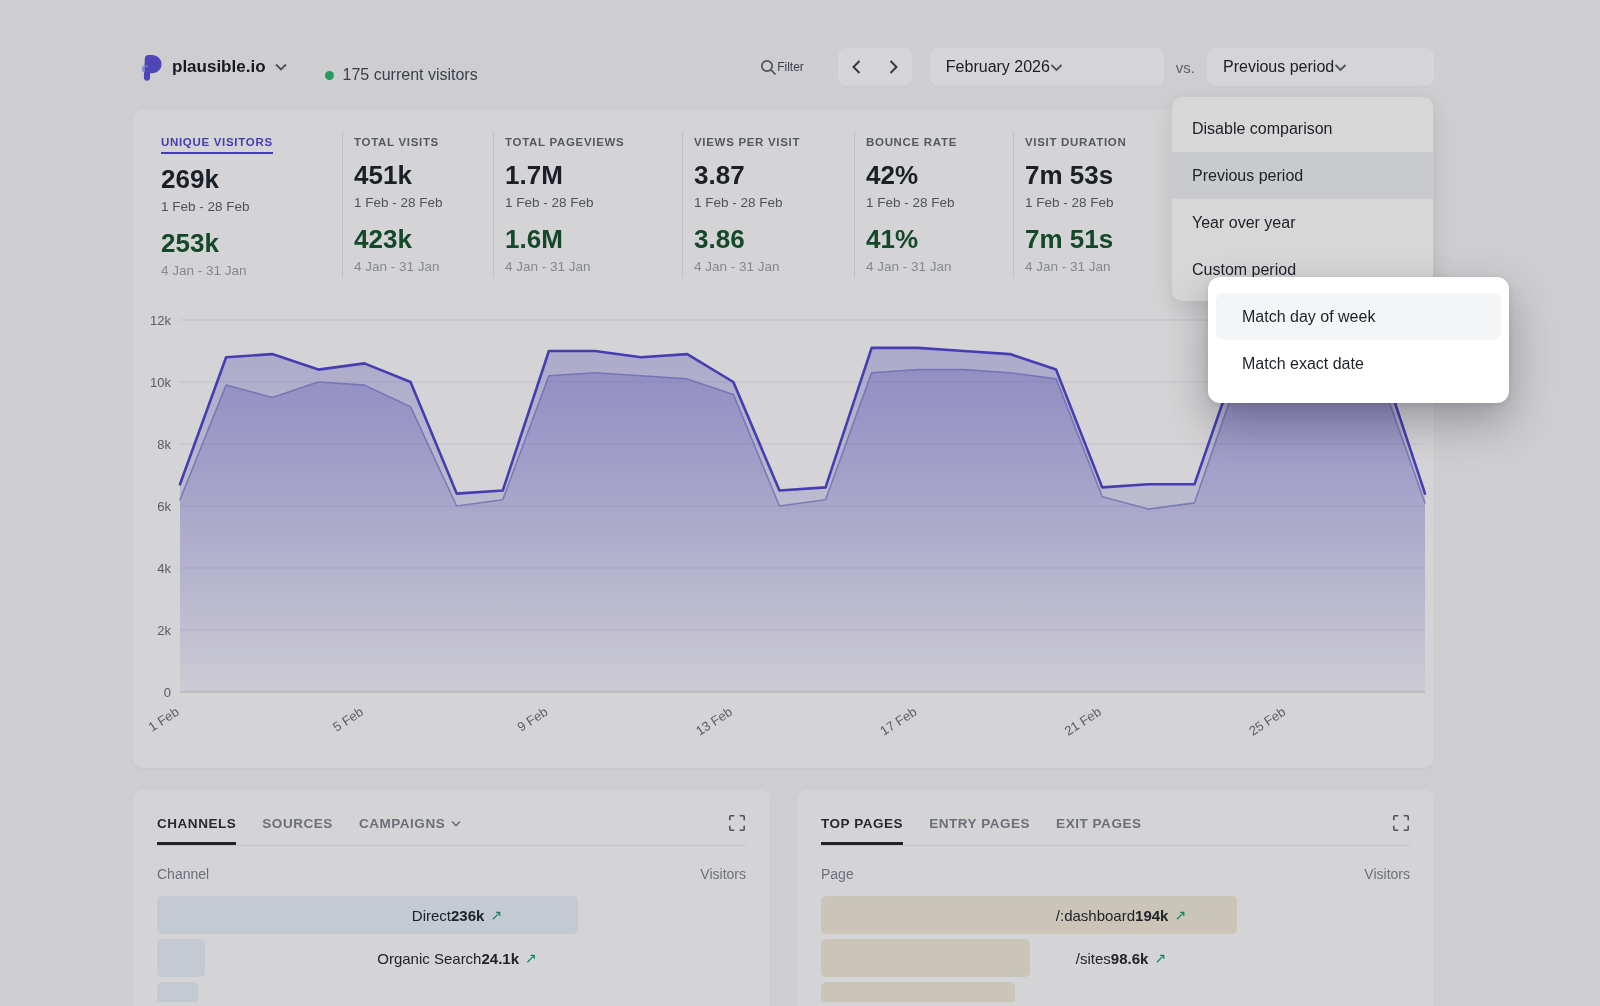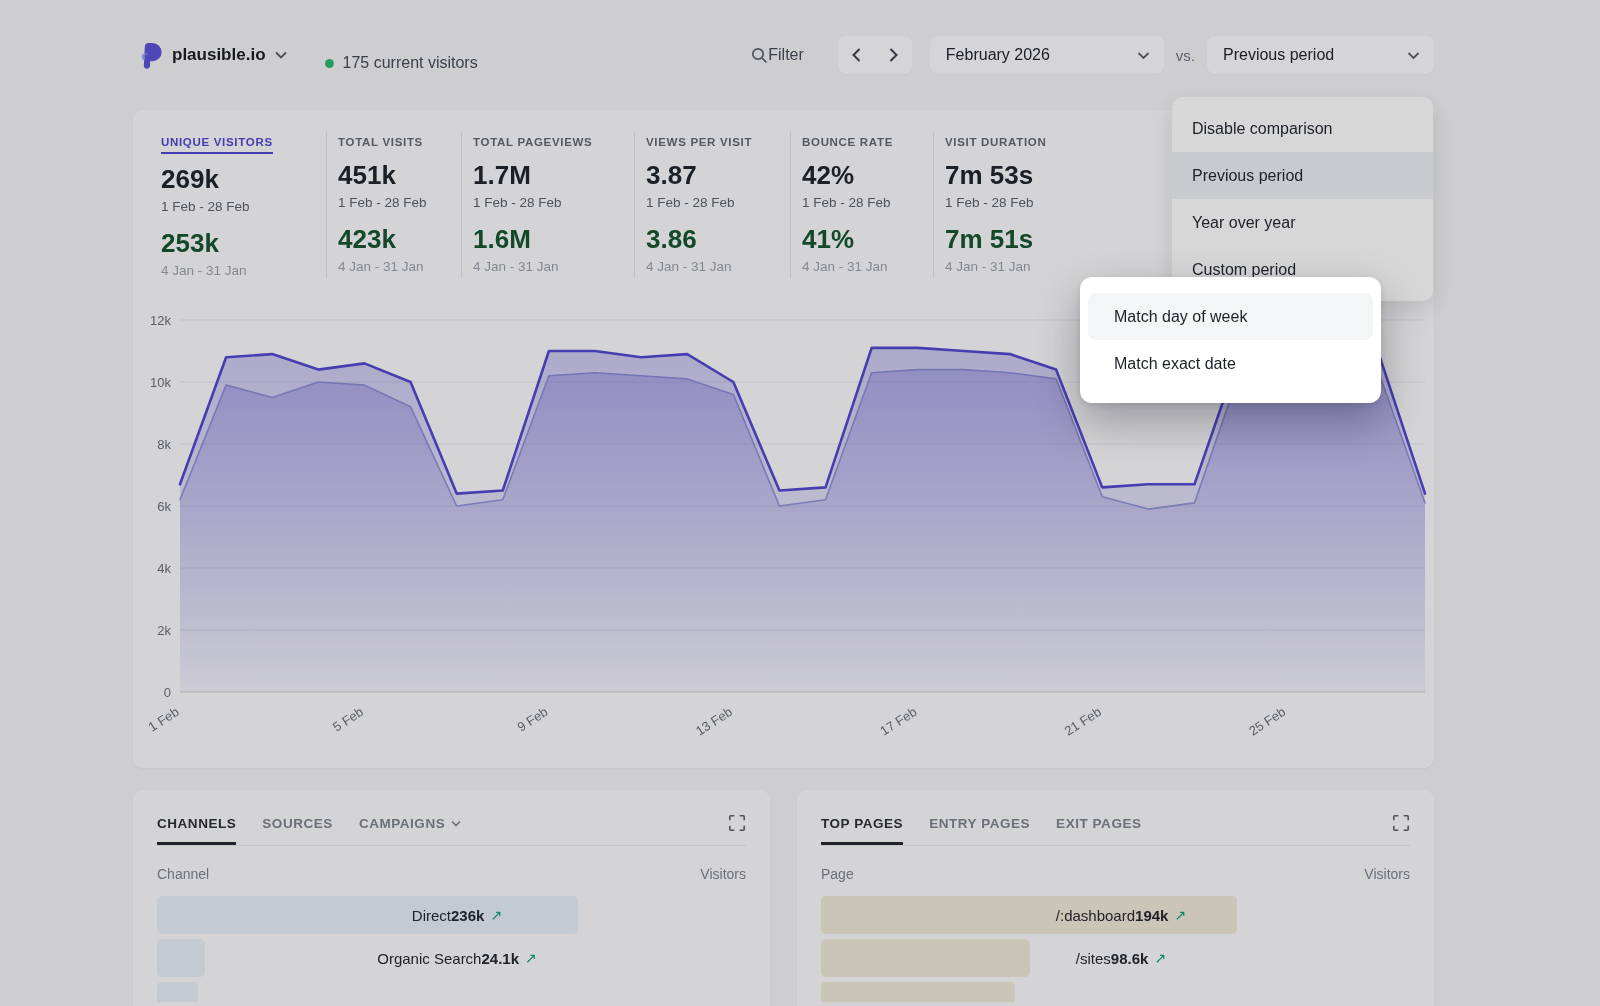--- a/index.html
+++ b/index.html
@@ -1,36 +1,36 @@
 <!DOCTYPE html>
 <html><head>
 <meta charset="utf-8">
 <style>
   * { margin:0; padding:0; box-sizing:border-box; }
   html,body { width:1600px; height:1006px; overflow:hidden; }
   body { background:#f5f5f7; font-family:"Liberation Sans", sans-serif; position:relative; color:#23272e; }
 
   
-  .topbar { position:absolute; left:133px; top:33px; width:1301px; height:44px; display:flex; align-items:center; padding-left:7px; }
+  .topbar { position:absolute; left:133px; top:45px; width:1301px; height:44px; display:flex; align-items:center; padding-left:7px; }
   .brand { display:flex; align-items:center; gap:9px; cursor:pointer; }
   .brand .name { font-size:17px; font-weight:700; color:#181b20; }
   .visitors { display:flex; align-items:center; gap:9px; margin-left:38px; font-size:16px; color:#434a54;margin-top:16px; }
   .dot { width:9px; height:9px; border-radius:50%; background:#2bb673; }
   .spacer { flex:1; }
-  .filter { display:flex; align-items:center; gap:0; font-size:16px; color:#434a54; margin-right:34px; cursor:pointer; }
+  .filter { display:flex; align-items:center; gap:0; font-size:12px; color:#434a54; margin-right:34px; cursor:pointer; }
   .navbox { width:74px; height:38px; background:#fdfdfe; border-radius:8px; display:flex; margin-right:18px; box-shadow:0 1px 2px rgba(0,0,0,.04); }
   .navbox .nbtn { flex:1; display:flex; align-items:center; justify-content:center; cursor:pointer; }
-  .select { height:38px; background:#fdfdfe; border-radius:8px; display:flex; align-items:center; justify-content:space-between; padding:0 14px 0 16px; font-size:16px; color:#20242b; cursor:pointer; box-shadow:0 1px 2px rgba(0,0,0,.04); }
+  .select { height:38px; background:#fdfdfe; border-radius:8px; display:flex; align-items:center; padding:0 14px 0 16px; font-size:16px; color:#20242b; cursor:pointer; box-shadow:0 1px 2px rgba(0,0,0,.04); }
   .select.month { width:234px; margin-right:12px; }
   .select.compare { width:227px; }
   .vs { font-size:15px; color:#6b7280; margin-right:12px; }
 
   
   .maincard { position:absolute; left:133px; top:110px; width:1301px; height:658px; background:#fcfcfd; border-radius:10px; box-shadow:0 1px 3px rgba(0,0,0,.05); }
-  .stats { display:flex; padding:22px 0 0 28px; }
+  .stats { display:flex; padding:22px 0 0 28px;gap:16px; }
   .stat { padding-right:22px; }
   .stat + .stat { border-left:1px solid #e4e5e8; padding-left:11px; }
   .stat.s1{min-width:165px;} .stat.s2{min-width:135px;} .stat.s3{min-width:173px;}
   .stat.s4{min-width:156px;} .stat.s5{min-width:143px;} .stat.s6{min-width:150px;}
   .stat .label { font-size:11.5px; font-weight:700; letter-spacing:.06em; color:#626870; display:inline-block; }
   .stat .label.active { color:#4f46cf; border-bottom:2px solid #4f46cf; padding-bottom:4px; }
   .stat .value { font-size:26px; font-weight:700; color:#1d222a; margin-top:10px; }
   .stat .range { font-size:13.5px; color:#596069; margin-top:4px; }
   .stat .pvalue { font-size:26px; font-weight:700; color:#14532d; margin-top:14px; }
   .stat .prange { font-size:13.5px; color:#9ba1a9; margin-top:4px; }
@@ -58,21 +58,21 @@
 
   
   .menu { position:absolute; left:1172px; top:97px; width:261px; background:#ffffff; border-radius:10px; box-shadow:0 8px 24px rgba(0,0,0,.13); padding:8px 0; z-index:40; }
   .menu .mitem { height:47px; display:flex; align-items:center; padding-left:20px; font-size:16px; color:#23272e; cursor:pointer; }
   .menu .mitem.active { background:#eff0f2; }
 
   
   .dim { position:fixed; inset:0; background:rgba(18,18,22,0.17); z-index:50; }
 
   
-  .popup { position:absolute; left:1080px; top:277px; width:301px; background:#ffffff; border-radius:12px; box-shadow:0 18px 44px rgba(10,10,28,.30), 0 2px 8px rgba(10,10,28,.10); padding:16px 8px; z-index:60; }
+  .popup { position:absolute; left:1208px; top:277px; width:301px; background:#ffffff; border-radius:12px; box-shadow:0 18px 44px rgba(10,10,28,.30), 0 2px 8px rgba(10,10,28,.10); padding:16px 8px; z-index:60; }
   .popup .pitem { height:47px; display:flex; align-items:center; padding-left:26px; font-size:16px; color:#1c2128; border-radius:8px; cursor:pointer; }
   .popup .pitem.hover { background:#f4f5f6; }
 
   svg.icon { display:block; }
 </style>
 </head>
 <body>
 
 <div class="topbar">
   <div class="brand">

